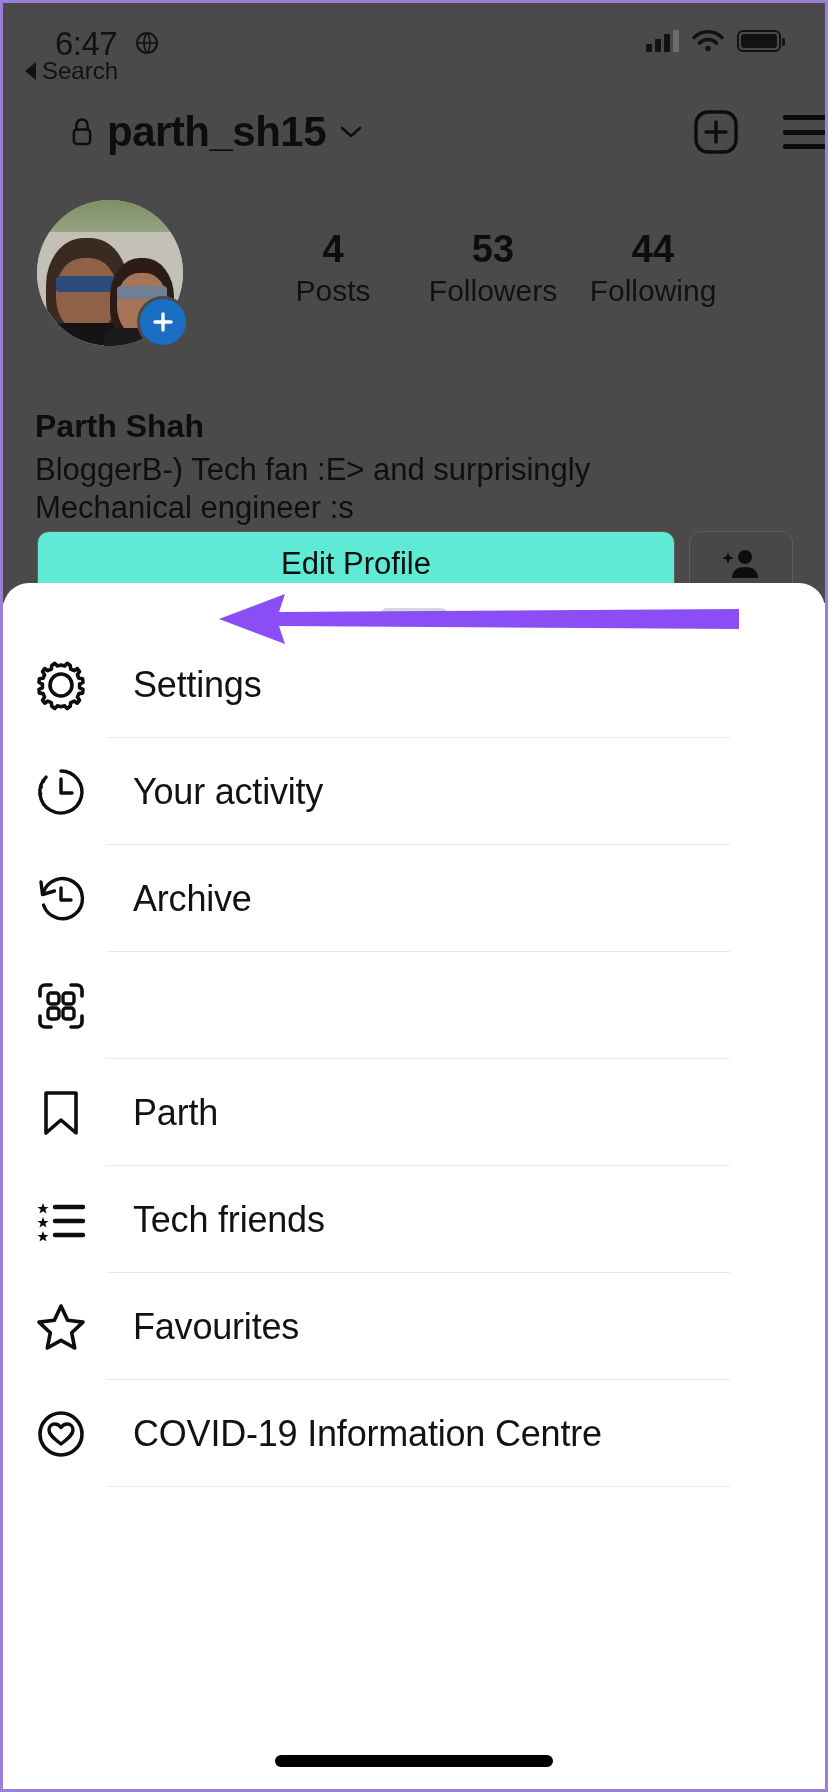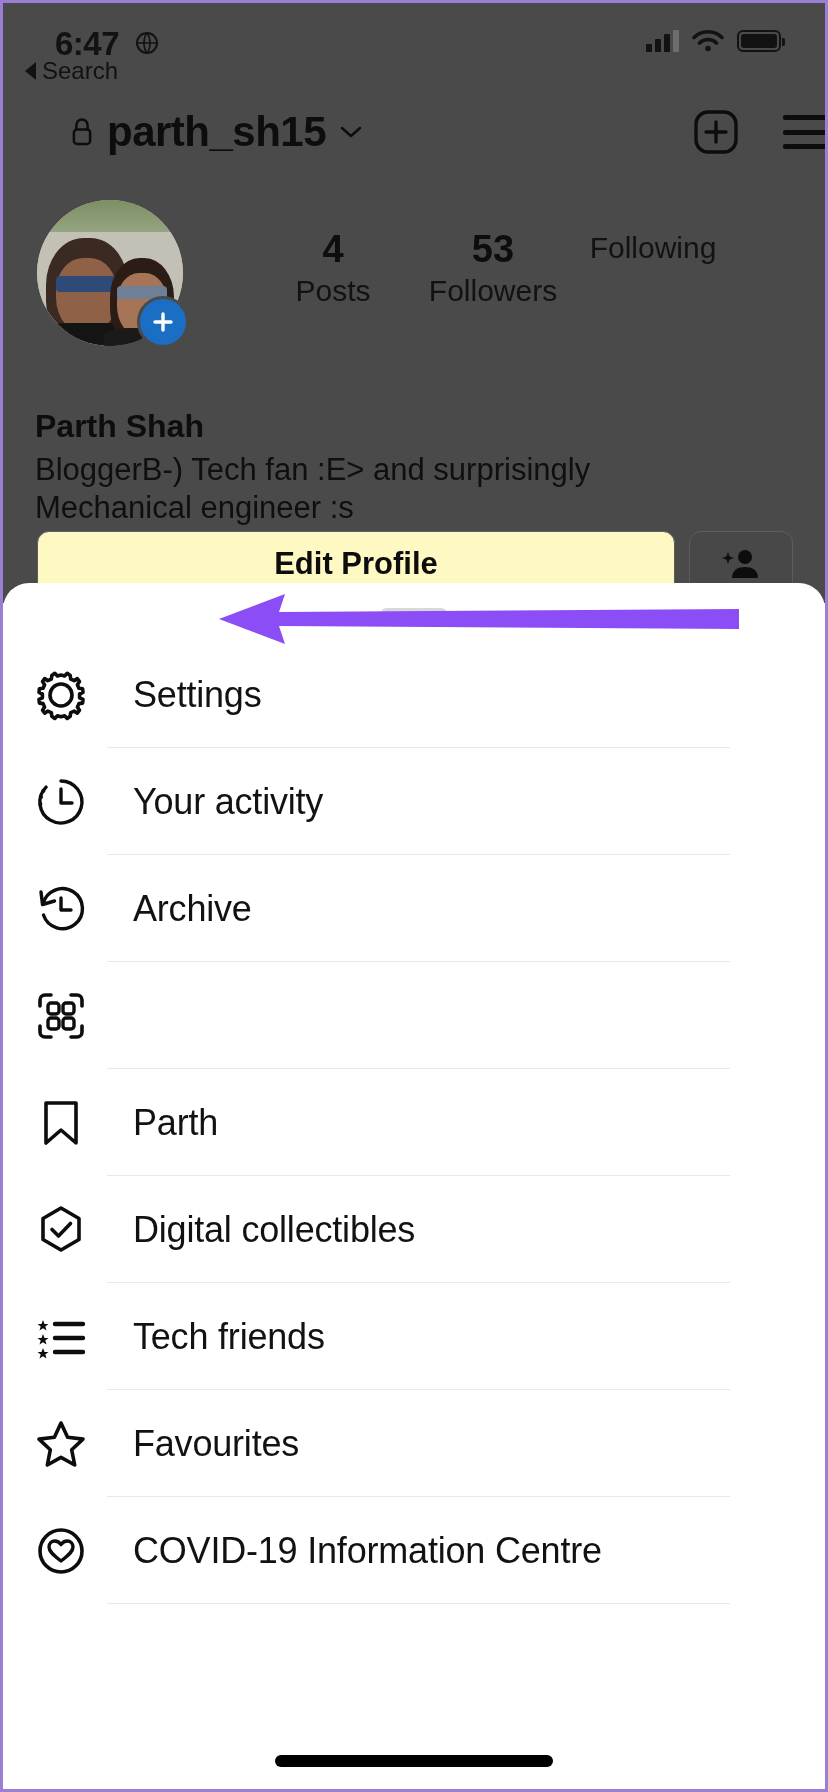--- a/index.html
+++ b/index.html
@@ -35,21 +35,21 @@
   #status-bar {
     position: absolute;
     top: 22px; left: 0;
     width: 822px;
     height: 42px;
   }
   #status-time {
     position: absolute;
     left: 52px; top: 0;
     font-size: 33px;
-    font-weight: 700;
+    font-weight: 400;
     color: #121212;
     letter-spacing: -0.5px;
   }
   #status-loc-icon {
     position: absolute;
     left: 132px; top: 6px;
     width: 24px; height: 24px;
   }
   #status-right {
     position: absolute;
@@ -207,28 +207,28 @@
   #edit-profile-row {
     position: absolute;
     left: 34px; top: 528px;
     width: 756px;
     height: 66px;
     display: flex;
     gap: 14px;
   }
   #edit-profile-btn {
     flex: 1;
-    background: #fef9c3;
+    background: #5eead4;
     border: 1.5px solid #5d5d5d;
     border-radius: 12px;
     display: flex;
     align-items: center;
     justify-content: center;
     font-size: 31px;
-    font-weight: 700;
+    font-weight: 400;
     color: #0d0d0d;
   }
   #add-friend-btn {
     width: 104px;
     background: #484848;
     border: 1.5px solid #5d5d5d;
     border-radius: 12px;
     display: flex;
     align-items: center;
     justify-content: center;
@@ -250,21 +250,21 @@
     left: 50%;
     transform: translateX(-50%);
     top: 25px;
     width: 66px; height: 11px;
     border-radius: 6px;
     background: #d8d8d8;
   }
 
   #menu-list {
     position: absolute;
-    left: 0; top: 58px;
+    left: 0; top: 48px;
     width: 727px;
   }
   .menu-row {
     position: relative;
     height: 107px;
     display: flex;
     align-items: center;
     padding-left: 30px;
   }
   .menu-row .row-icon {
@@ -389,20 +389,21 @@
     <div id="stats">
       <div class="stat">
         <div class="num">4</div>
         <div class="lbl">Posts</div>
       </div>
       <div class="stat">
         <div class="num">53</div>
         <div class="lbl">Followers</div>
       </div>
       <div class="stat">
+        <div class="num">44</div>
         <div class="lbl">Following</div>
       </div>
     </div>
 
     <div id="profile-bio">BloggerB-) Tech fan :E&gt; and surprisingly Mechanical engineer :s</div>
     <div id="profile-name">Parth Shah</div>
 
     <div id="edit-profile-row">
       <div id="edit-profile-btn">Edit Profile</div>
       <div id="add-friend-btn">
@@ -476,30 +477,20 @@
       <div class="menu-row">
         <div class="row-icon">
           <svg viewBox="0 0 54 54">
             <path d="M12 7 H42 V47 L27 34 L12 47 Z" fill="none" stroke="#0d0d0d" stroke-width="3.6" stroke-linejoin="round"></path>
           </svg>
         </div>
         <div class="row-label">Parth</div>
         <div class="row-divider"></div>
       </div>
 
-      <div class="menu-row">
-        <div class="row-icon">
-          <svg viewBox="0 0 54 54">
-            <path d="M27 5 L45 15.5 V36.5 L27 47 L9 36.5 V15.5 Z" fill="none" stroke="#0d0d0d" stroke-width="3.6" stroke-linejoin="round"></path>
-            <path d="M18 26.5 L24.5 33 L36.5 20.5" fill="none" stroke="#0d0d0d" stroke-width="3.6" stroke-linecap="round" stroke-linejoin="round"></path>
-          </svg>
-        </div>
-        <div class="row-label">Digital collectibles</div>
-        <div class="row-divider"></div>
-      </div>
 
       <div class="menu-row">
         <div class="row-icon">
           <svg viewBox="0 0 54 54">
             <path d="M9 10 L10.5 14 L14.5 14 L11.3 16.6 L12.5 20.6 L9 18.2 L5.5 20.6 L6.7 16.6 L3.5 14 L7.5 14 Z" fill="#0d0d0d"></path>
             <path d="M9 24 L10.5 28 L14.5 28 L11.3 30.6 L12.5 34.6 L9 32.2 L5.5 34.6 L6.7 30.6 L3.5 28 L7.5 28 Z" fill="#0d0d0d"></path>
             <path d="M9 38 L10.5 42 L14.5 42 L11.3 44.6 L12.5 48.6 L9 46.2 L5.5 48.6 L6.7 44.6 L3.5 42 L7.5 42 Z" fill="#0d0d0d"></path>
             <path d="M21 14 H49 M21 28 H49 M21 42 H49" stroke="#0d0d0d" stroke-width="4.4" stroke-linecap="round"></path>
           </svg>
         </div>

